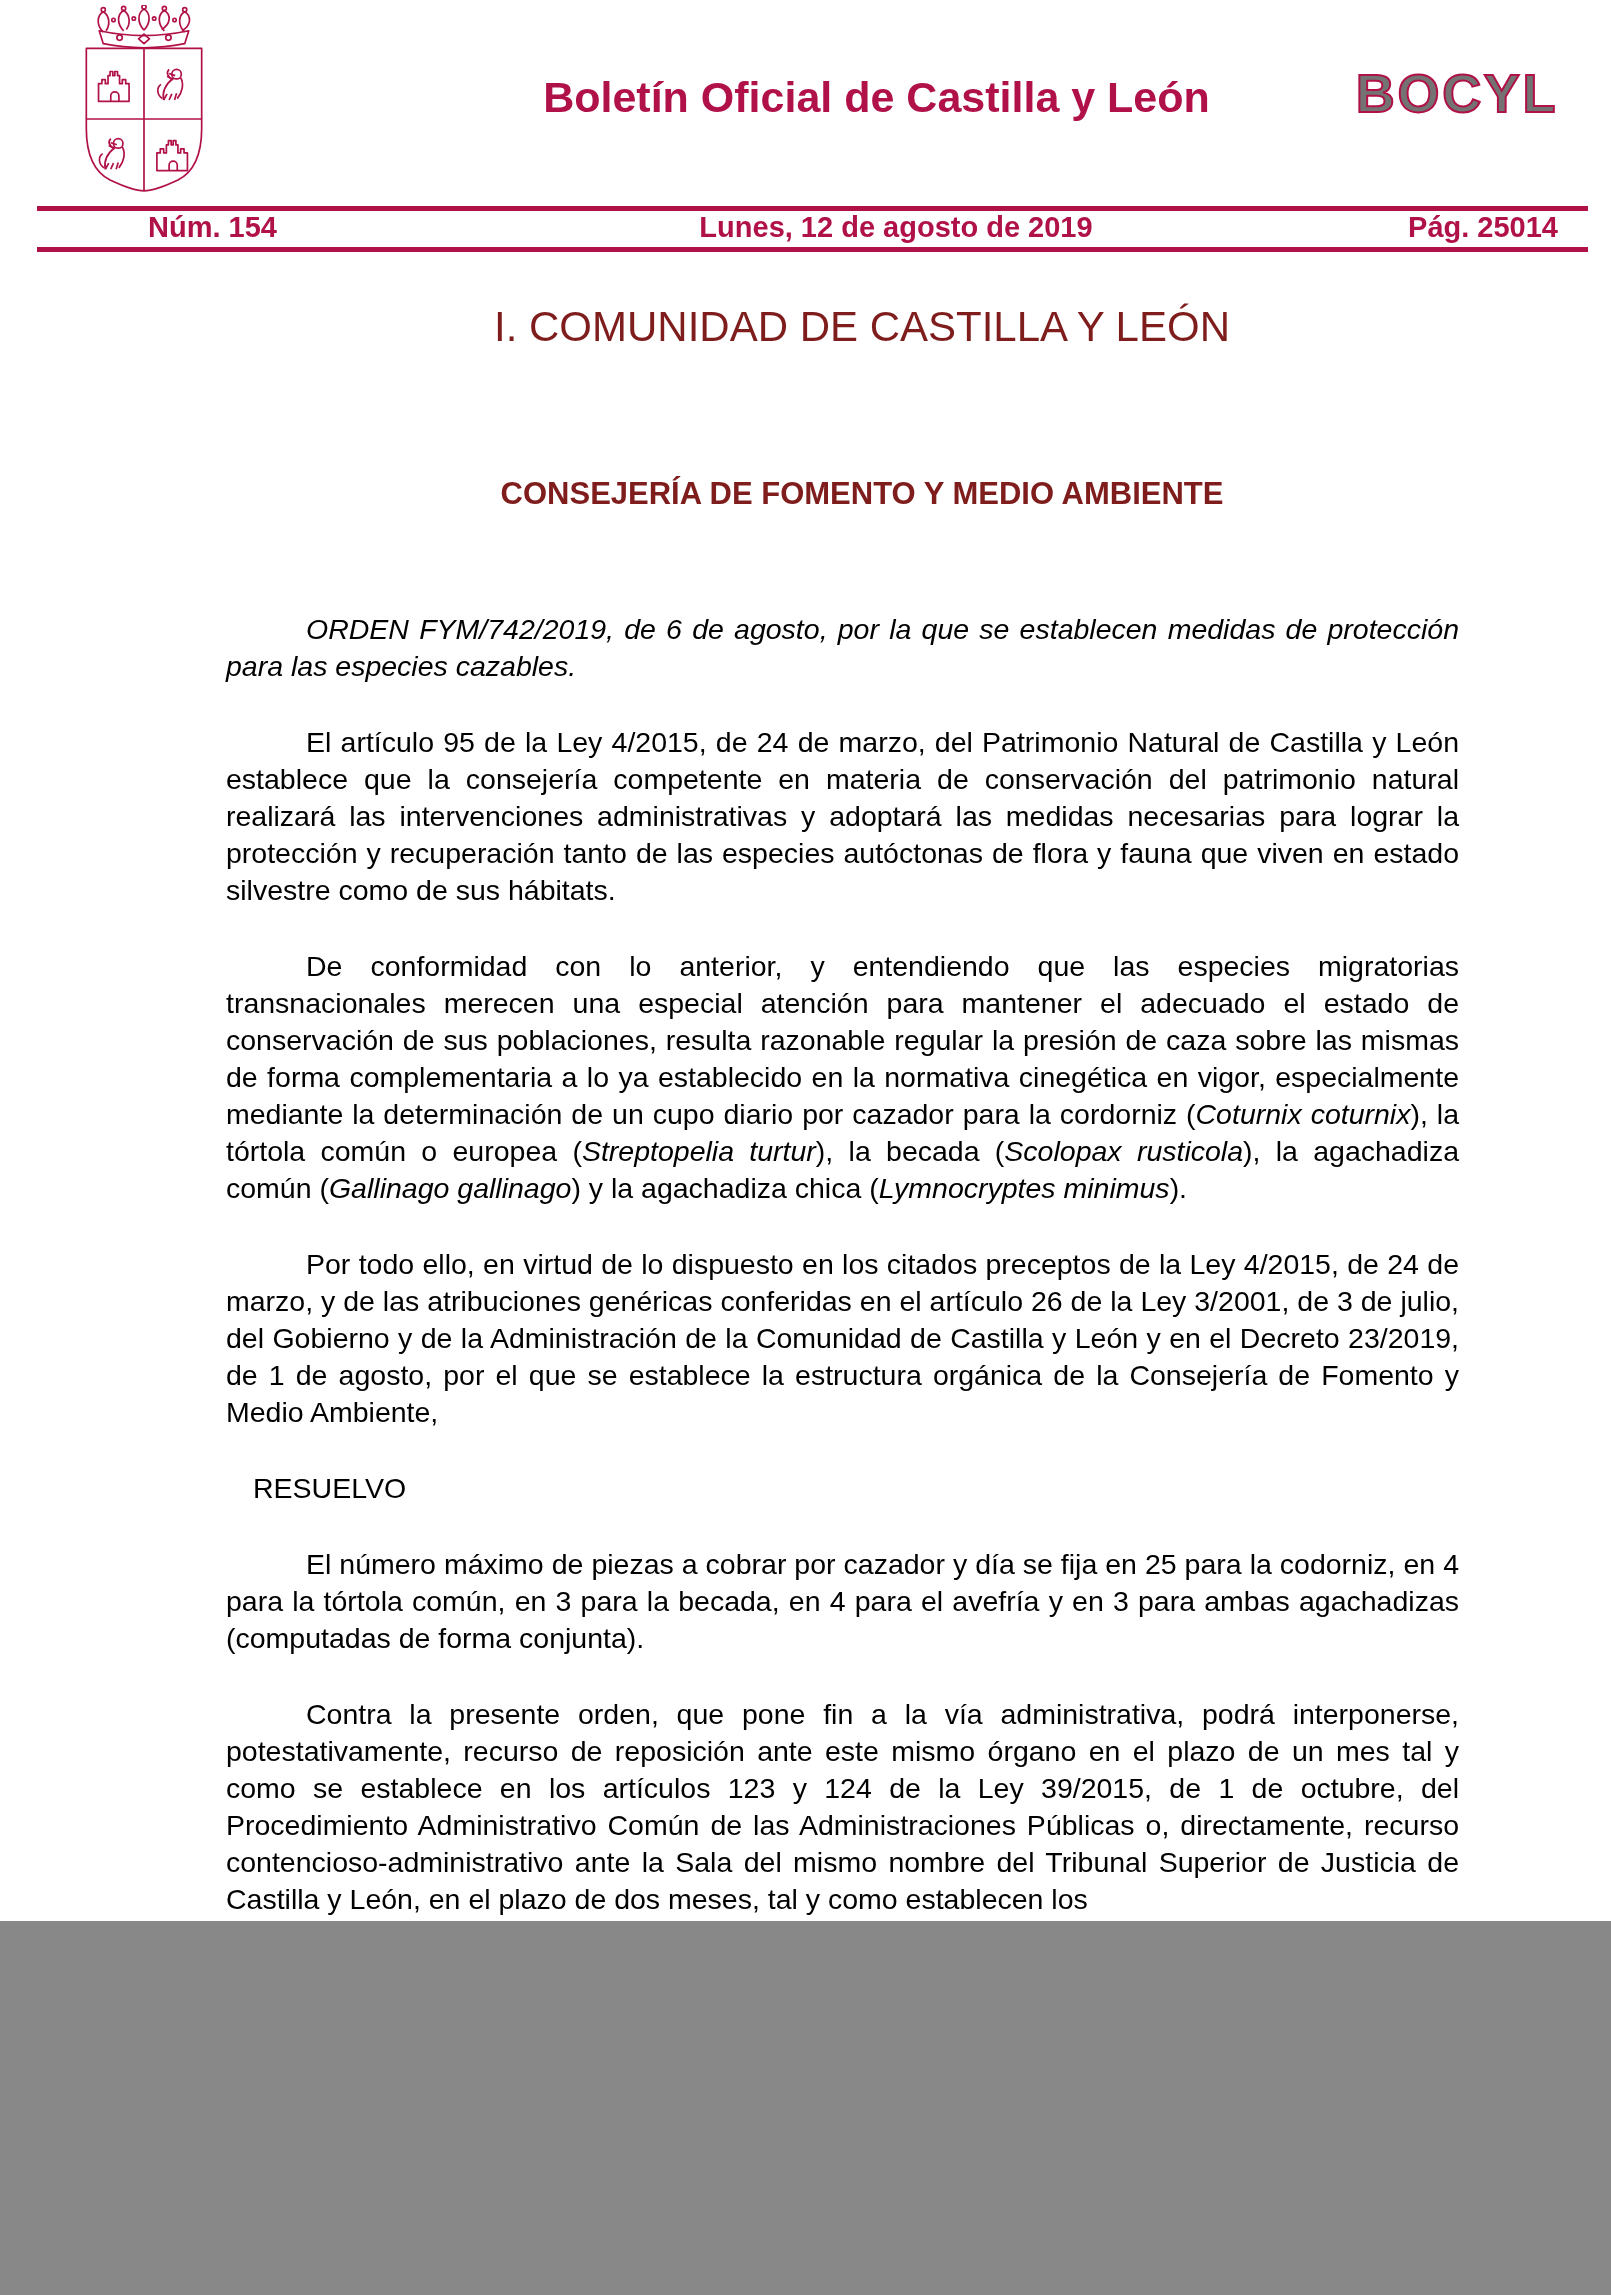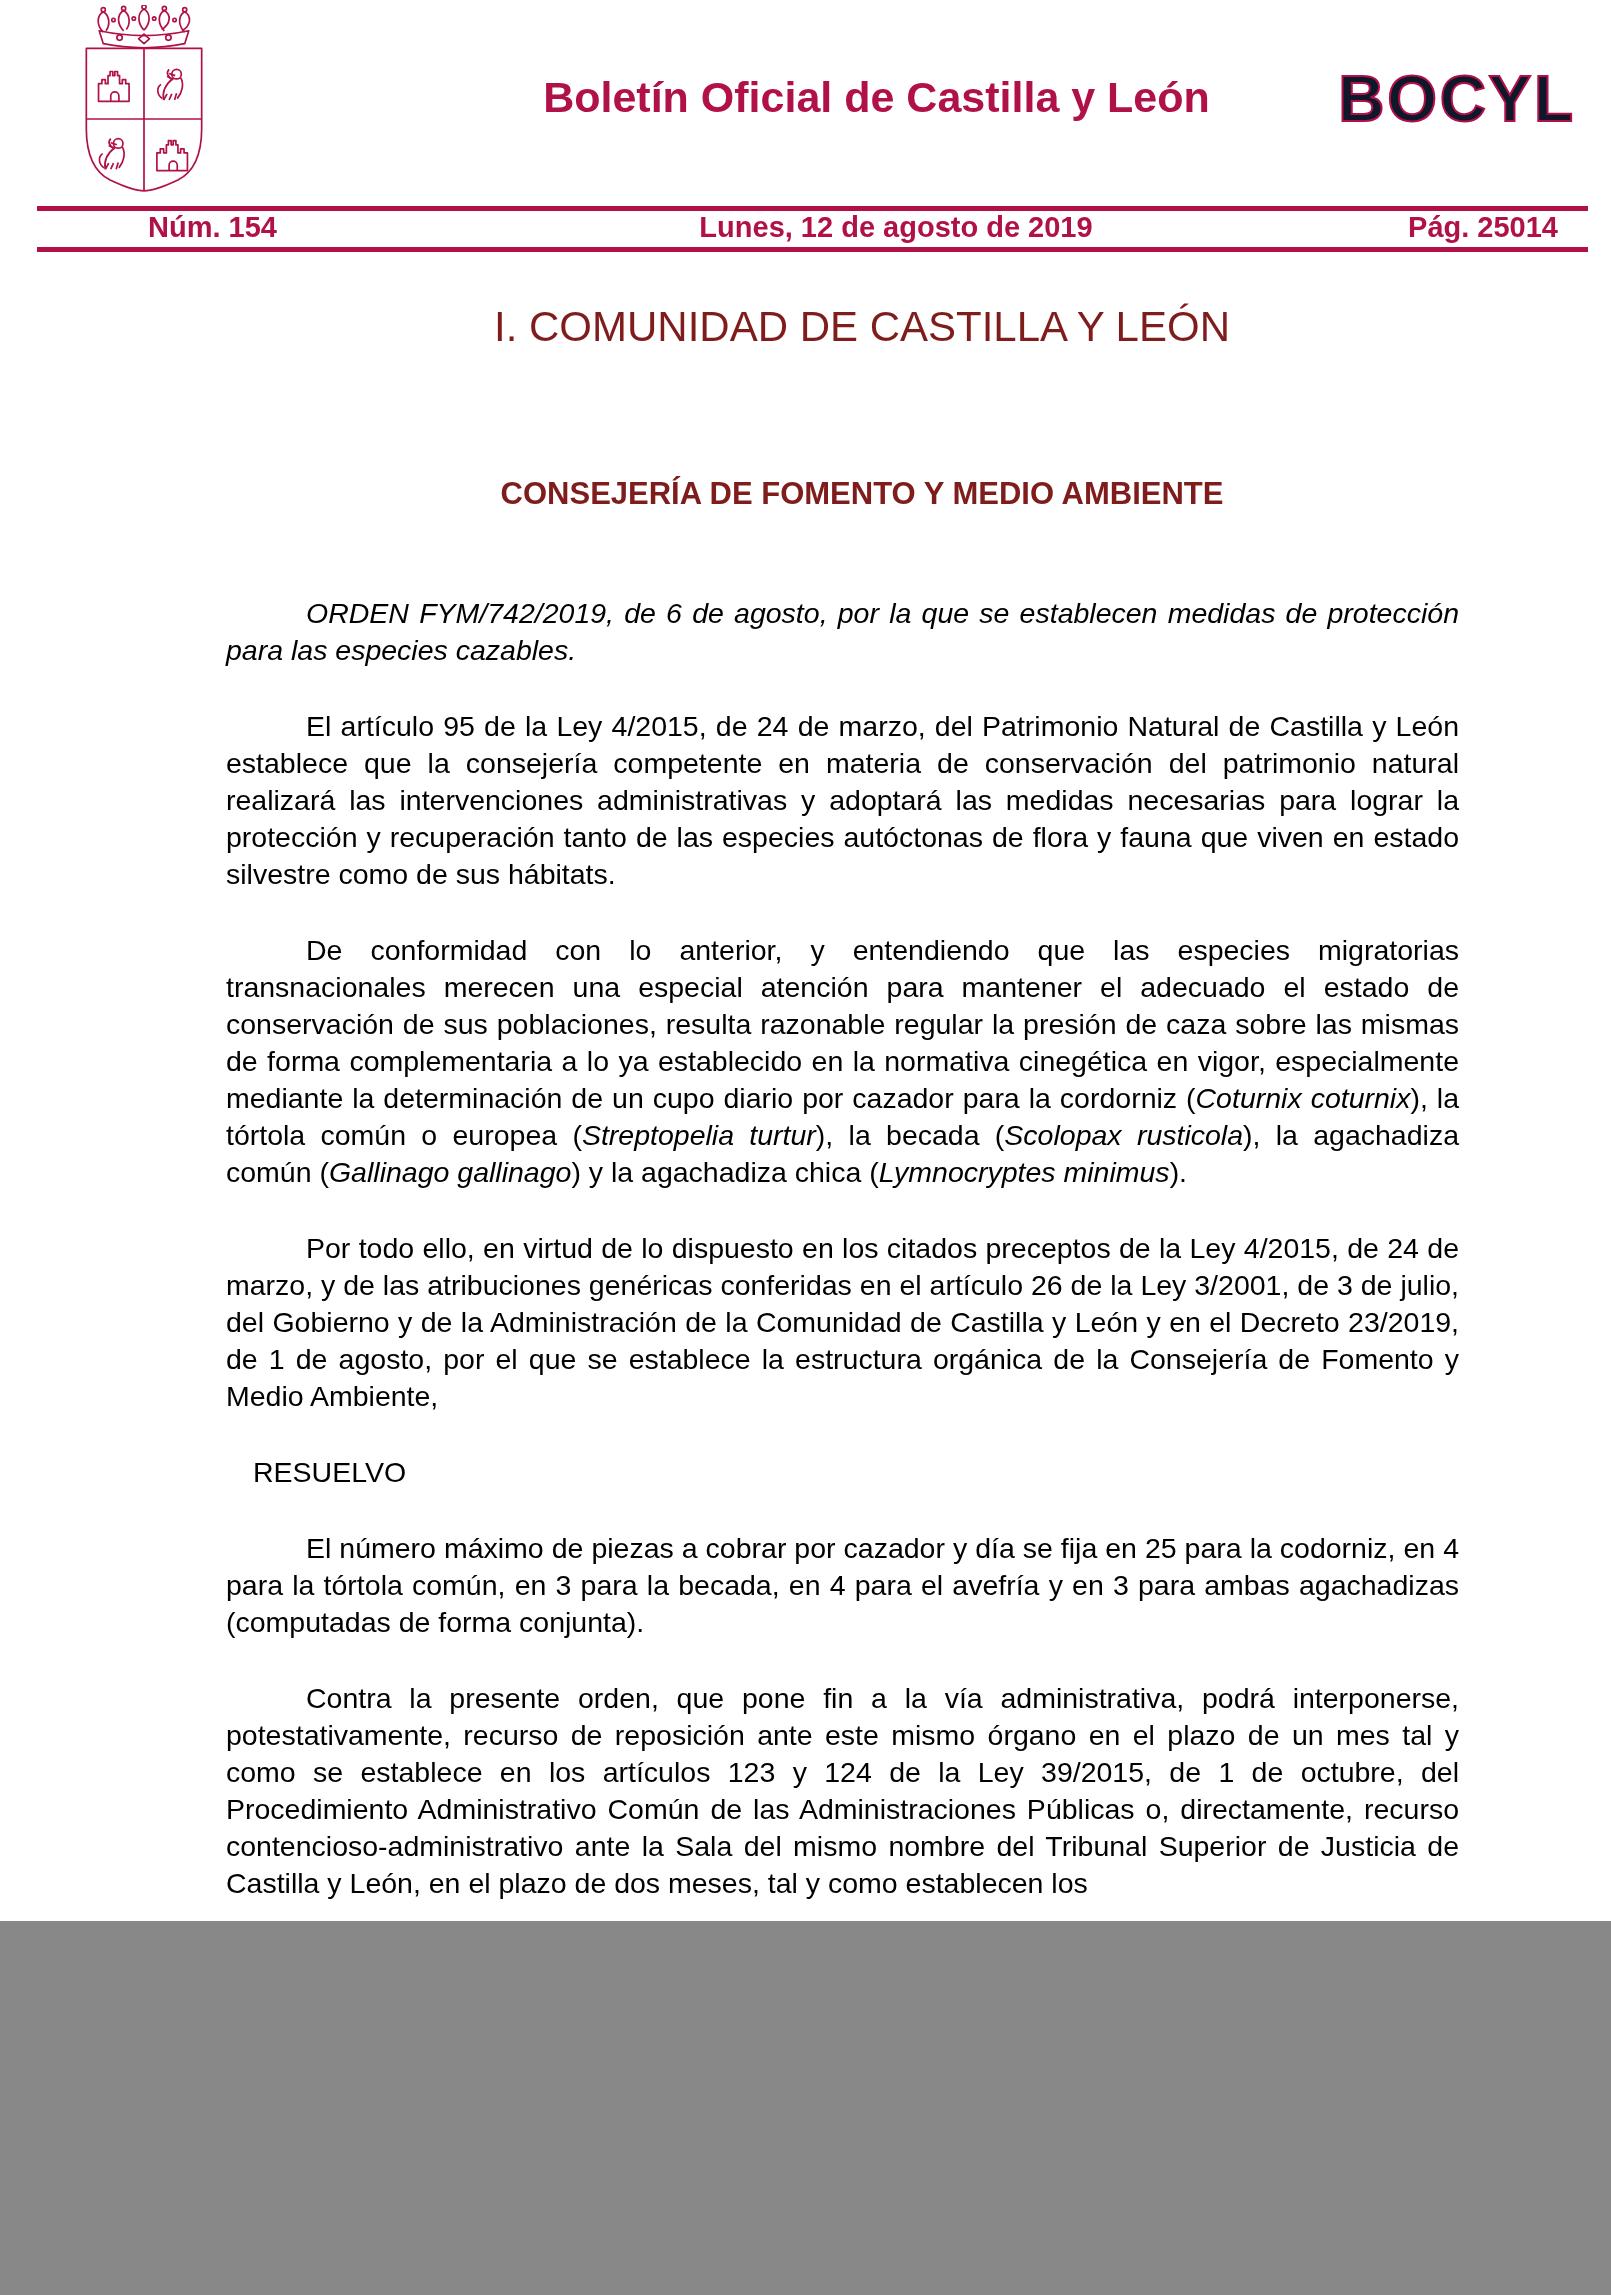--- a/index.html
+++ b/index.html
@@ -11,41 +11,41 @@
   }
   
   .coat { position:absolute; left:76px; top:5.4px; width:136px; height:190px; color:var(--accent); }
   .masthead-title {
     position:absolute; left:421px; top:73px; width:911px;
     text-align:center; font-size:43px; font-weight:bold; color:var(--accent);
     line-height:1.15; letter-spacing:0px; white-space:nowrap;
   }
   .bocyl-logo {
     position:absolute; left:1321px; top:64px; width:272px; text-align:center;
-    font-size:64px; font-weight:bold; letter-spacing:2.7px; line-height:1.1;
-    color:#0f172a; -webkit-text-stroke:2px var(--accent); white-space:nowrap;
+    font-size:54px; font-weight:bold; letter-spacing:2.7px; line-height:1.1;
+    color:#737373; -webkit-text-stroke:2px var(--accent); white-space:nowrap;
   }
   .rule { position:absolute; left:37px; width:1551px; height:4.8px; background:var(--accent); }
   .rule-top { top:206px; }
   .rule-bottom { top:247px; }
   .bar-text { position:absolute; top:211px; font-size:29px; font-weight:bold; color:var(--accent); white-space:nowrap;margin-left:32px; }
   .issue { left:116px; }
   .date-wrap { left:109px; width:1510px; text-align:center; }
   .page-num { right:54px; }
   
   .heading { position:absolute; left:107px; width:1510px; text-align:center; white-space:nowrap; color:#7f1d1d; }
   .h-section    { top:303px; font-size:42px; font-weight:400; }
   .h-subsection { top:401px; font-size:35px; font-weight:400; }
   .h-department { top:476px; font-size:31px; font-weight:700; }
   
   .doc-body {
     position:absolute; left:226px; top:595px; width:1233px;
     font-size:28.5px; line-height:37px; text-align:justify; color:#000;
   }
-  .doc-body p { margin:0 0 39px 0; text-indent:80px; }
+  .doc-body p { margin:16px 0 39px 0; text-indent:80px; }
   .order-title { font-style:italic; }
   .resuelvo { text-align:left; text-indent:0 !important; padding-left:27px; }
   
   .footer-cv { position:absolute; left:129px; top:2213px; font-size:21px; color:#ef4444; white-space:nowrap; }
   .seg-i { font-style:italic; }
 </style>
 </head>
 <body>
 
 <div class="page">

